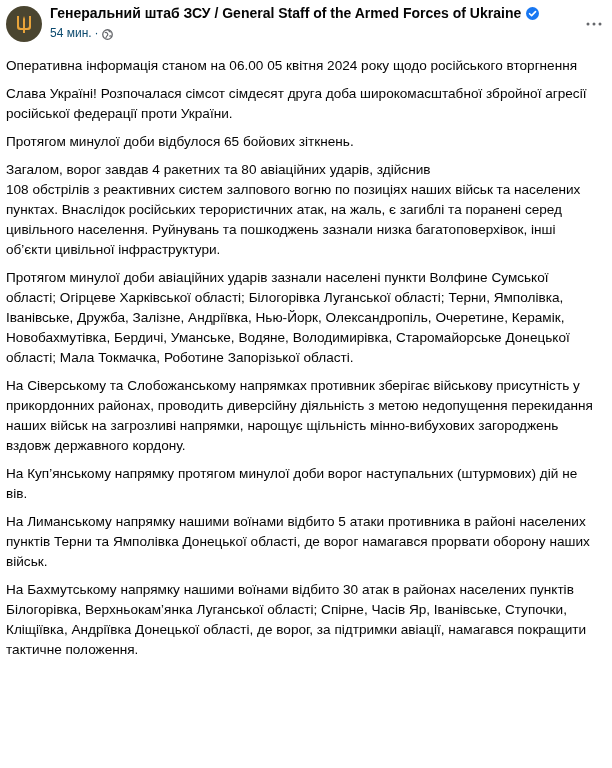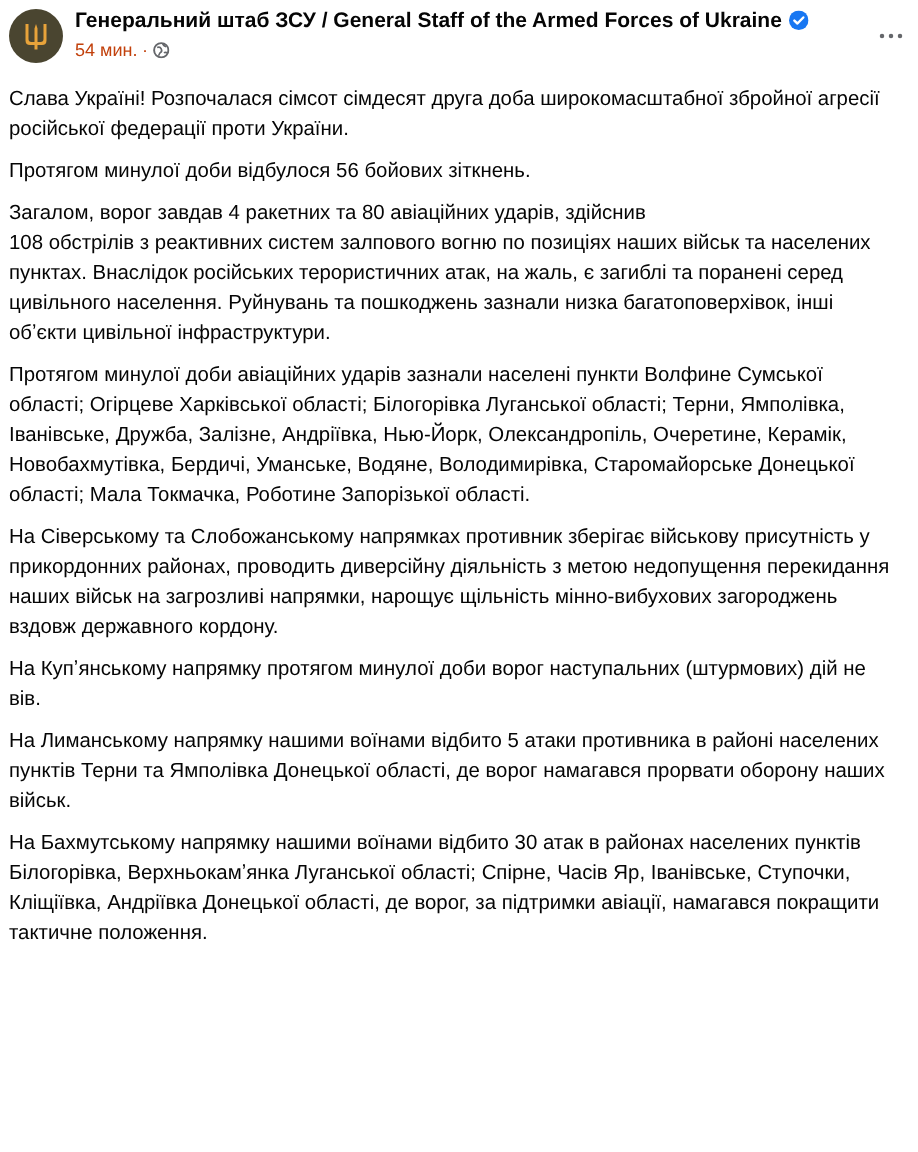--- a/index.html
+++ b/index.html
@@ -17,21 +17,21 @@
     display: flex; align-items: center; justify-content: center;
   }
   .author {
     position: absolute; left: 50px; top: 5px;
     font-size: 14px; font-weight: bold; color: #050505; white-space: nowrap;
     display: flex; align-items: center;
   }
   .verified { margin-left: 5px; width: 13px; height: 13px; display: inline-block; }
   .meta {
     position: absolute; left: 50px; top: 26px;
-    font-size: 12px; color: #c2410c; display: flex; align-items: center; white-space: nowrap;
+    font-size: 12px; color: #0c4a6e; display: flex; align-items: flex-end; white-space: nowrap;
   }
   .meta .dot { margin: 0 3px; }
   .globe { width: 11px; height: 11px; display: inline-block; }
   .more {
     position: absolute; right: 22px; top: 14px; width: 24px; height: 20px;
     display: flex; align-items: center; justify-content: center; cursor: pointer;
   }
   .body { position: absolute; left: 6px; top: 56px; width: 596px; font-size: 13.6px; line-height: 20px; }
   .body p { margin: 0 0 8px 0; }
 </style>
@@ -63,22 +63,23 @@
     <div class="more">
       <svg width="16" height="4" viewBox="0 0 16 4">
         <circle cx="2" cy="2" r="1.5" fill="#65676b"></circle>
         <circle cx="8" cy="2" r="1.5" fill="#65676b"></circle>
         <circle cx="14" cy="2" r="1.5" fill="#65676b"></circle>
       </svg>
     </div>
   </div>
 
   <div class="body">
+    <p>Оперативна інформація станом на 06.00 05 квітня 2024 року щодо російського вторгнення</p>
     <p>Слава Україні! Розпочалася сімсот сімдесят друга доба широкомасштабної збройної агресії російської федерації проти України.</p>
-    <p>Протягом минулої доби відбулося 56 бойових зіткнень.</p>
+    <p>Протягом минулої доби відбулося 65 бойових зіткнень.</p>
     <p style="white-space: pre-line;">Загалом, ворог завдав 4 ракетних та 80 авіаційних ударів, здійснив
 108 обстрілів з реактивних систем залпового вогню по позиціях наших військ та населених пунктах. Внаслідок російських терористичних атак, на жаль, є загиблі та поранені серед цивільного населення. Руйнувань та пошкоджень зазнали низка багатоповерхівок, інші обʼєкти цивільної інфраструктури.</p>
     <p>Протягом минулої доби авіаційних ударів зазнали населені пункти Волфине Сумської області; Огірцеве Харківської області; Білогорівка Луганської області; Терни, Ямполівка, Іванівське, Дружба, Залізне, Андріївка, Нью-Йорк, Олександропіль, Очеретине, Керамік, Новобахмутівка, Бердичі, Уманське, Водяне, Володимирівка, Старомайорське Донецької області; Мала Токмачка, Роботине Запорізької області.</p>
     <p>На Сіверському та Слобожанському напрямках противник зберігає військову присутність у прикордонних районах, проводить диверсійну діяльність з метою недопущення перекидання наших військ на загрозливі напрямки, нарощує щільність мінно-вибухових загороджень вздовж державного кордону.</p>
     <p>На Купʼянському напрямку протягом минулої доби ворог наступальних (штурмових) дій не вів.</p>
     <p>На Лиманському напрямку нашими воїнами відбито 5 атаки противника в районі населених пунктів Терни та Ямполівка Донецької області, де ворог намагався прорвати оборону наших військ.</p>
     <p>На Бахмутському напрямку нашими воїнами відбито 30 атак в районах населених пунктів Білогорівка, Верхньокамʼянка Луганської області; Спірне, Часів Яр, Іванівське, Ступочки, Кліщіївка, Андріївка Донецької області, де ворог, за підтримки авіації, намагався покращити тактичне положення.</p>
   </div>
 </div>
 

